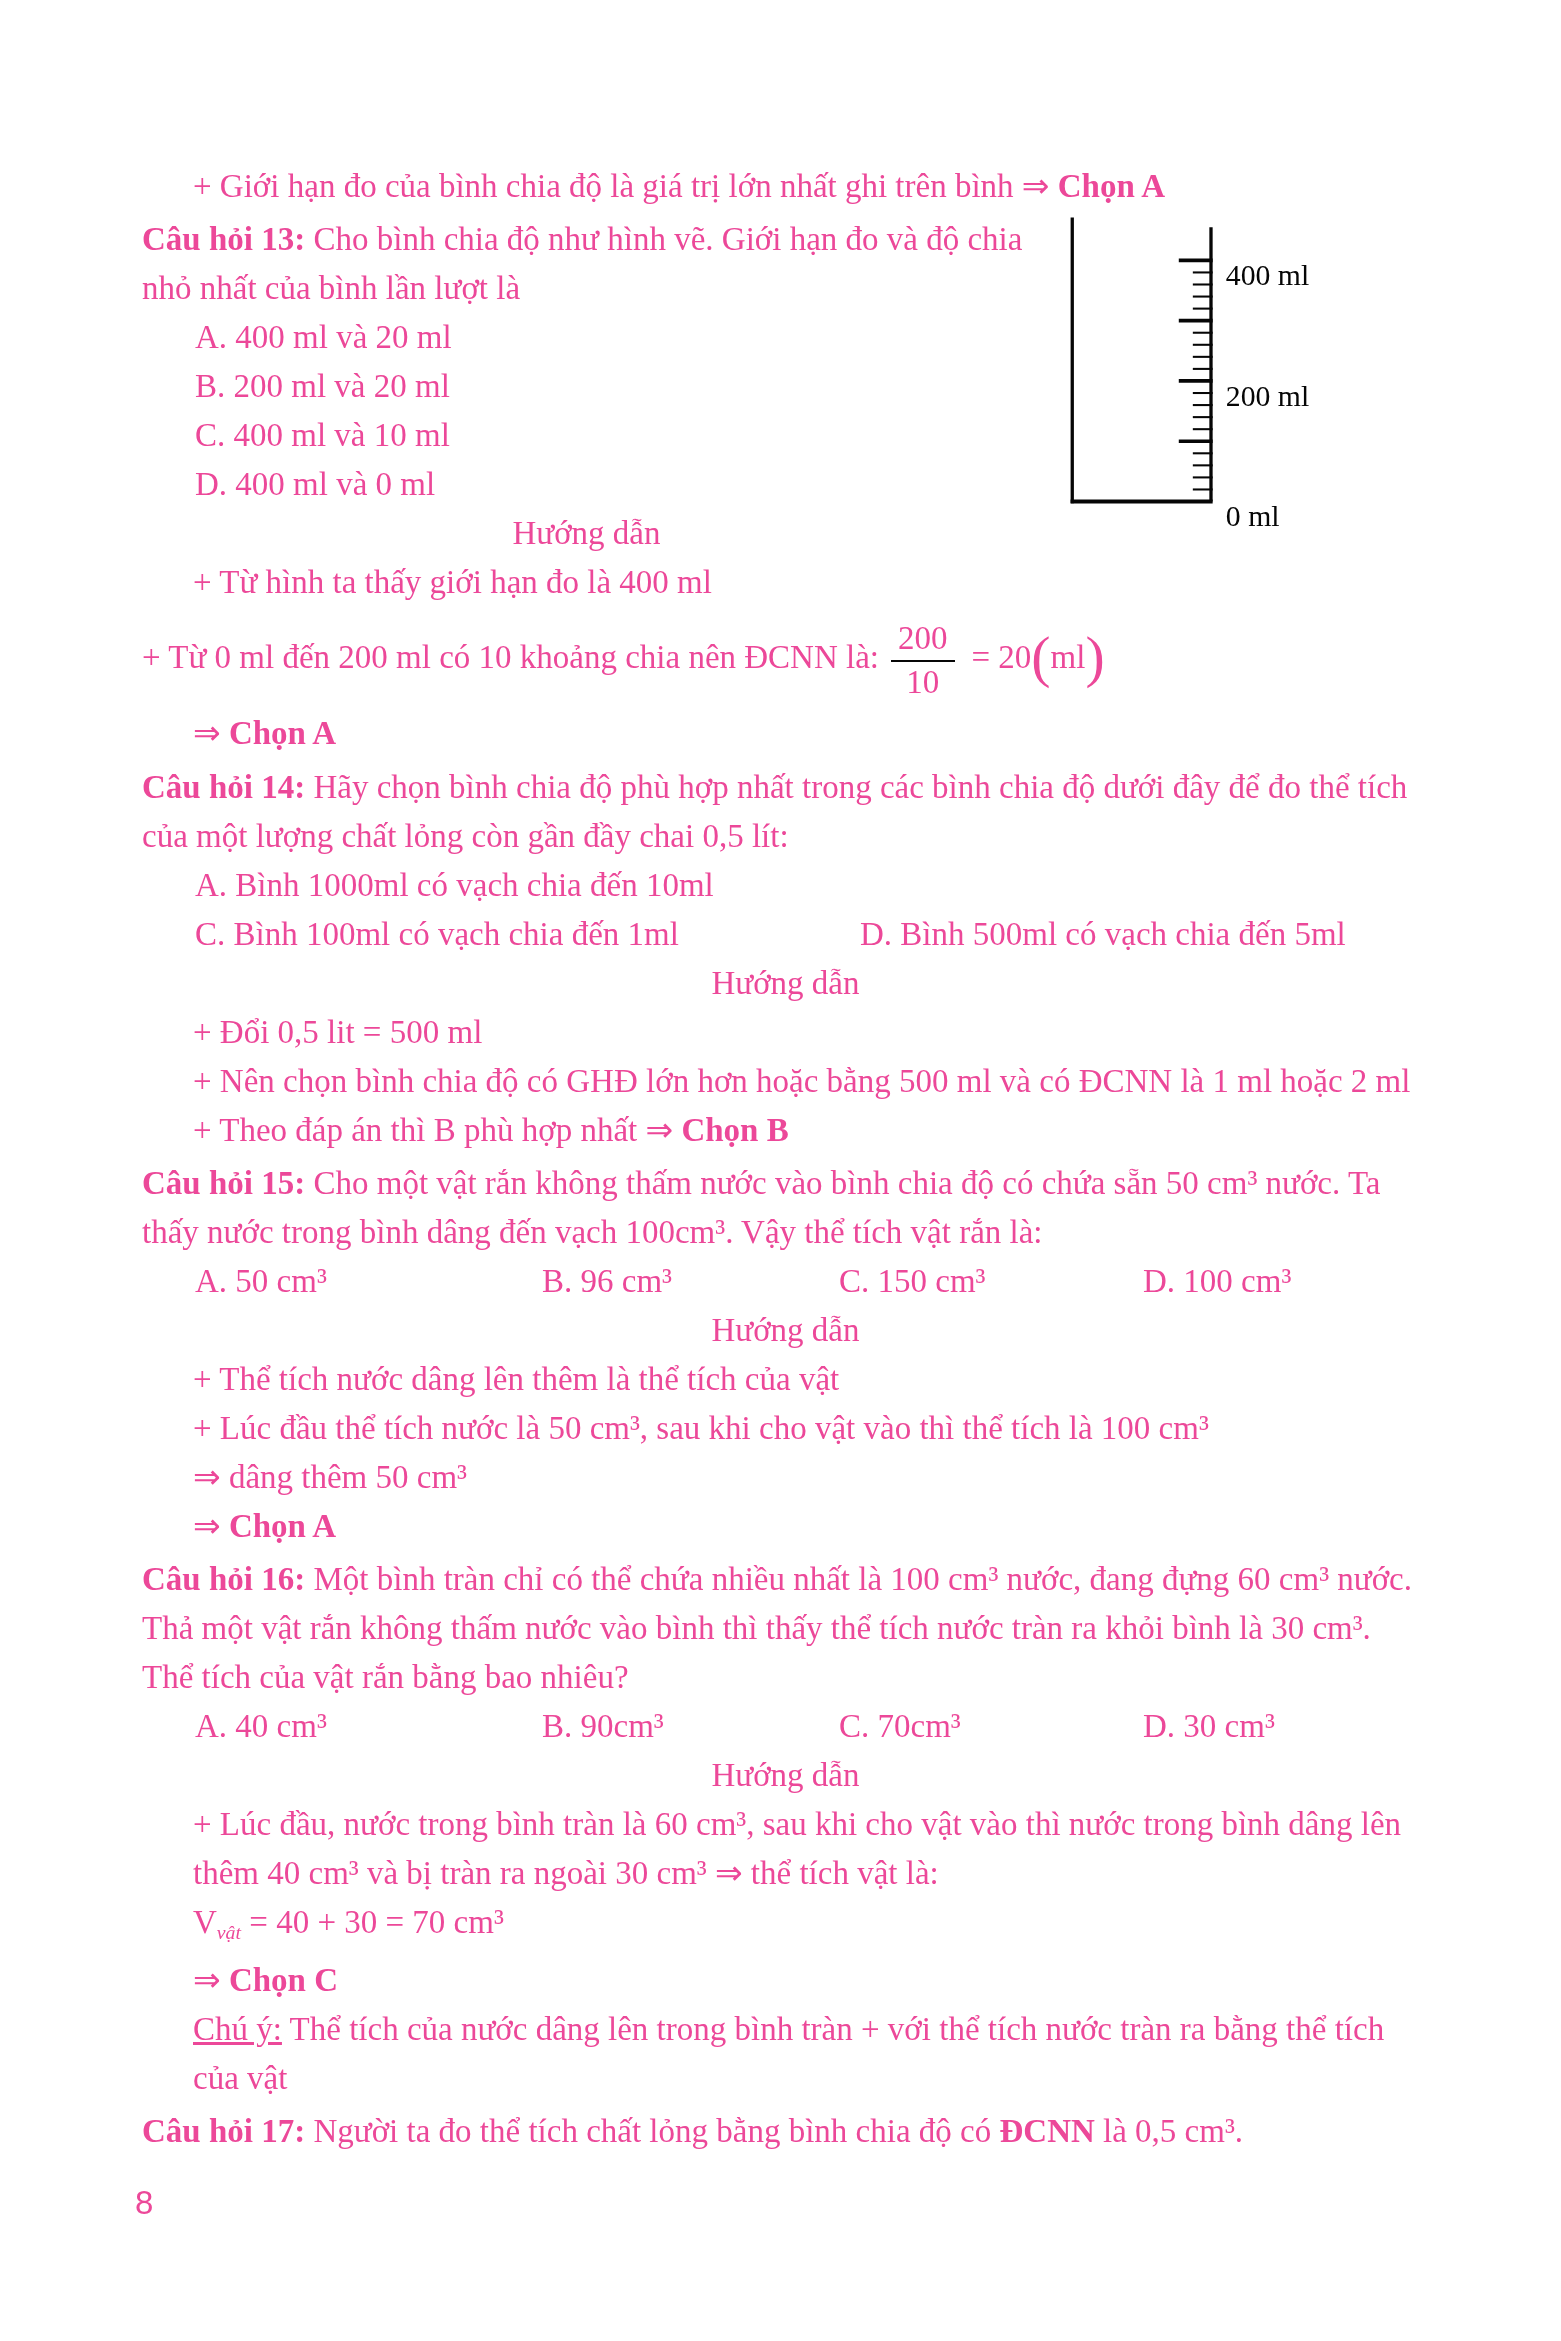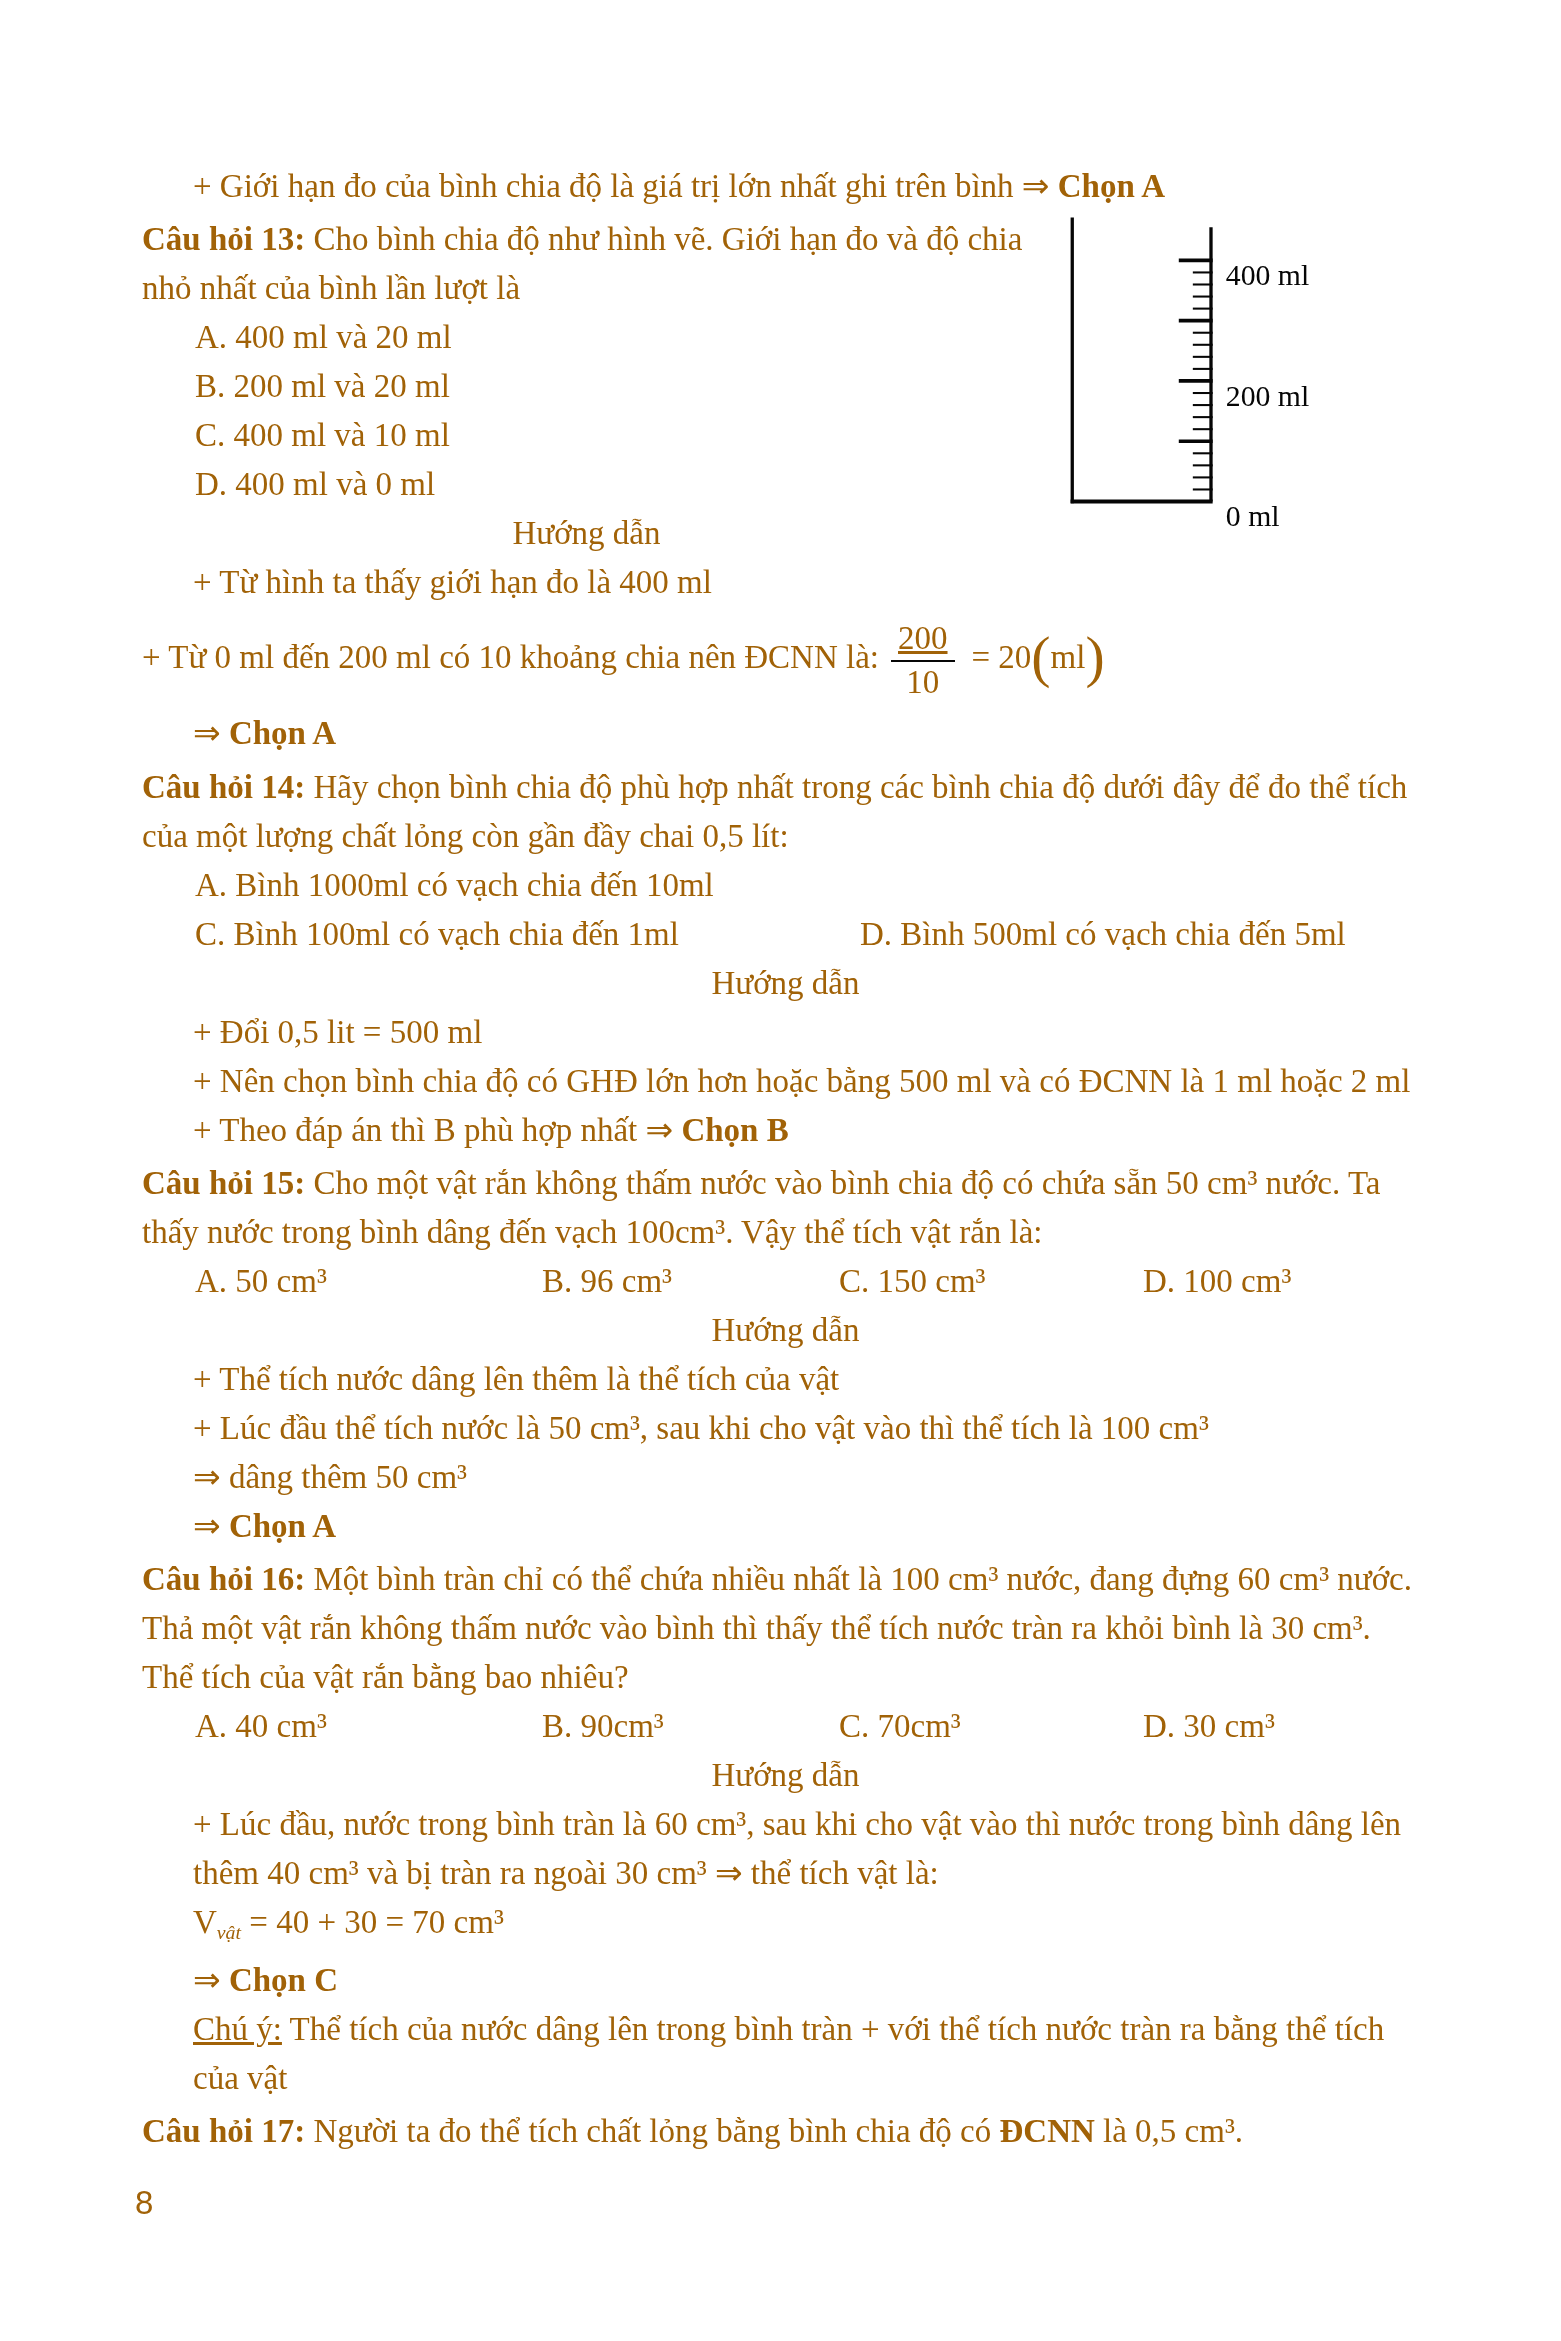--- a/index.html
+++ b/index.html
@@ -2,21 +2,21 @@
 <html lang="vi" style="font-size:13.2px"><head>
 <meta charset="utf-8">
 <style>
   html, body { margin: 0; padding: 0; background: #888; }
   .page {
     position: relative;
     width: 1561px;
     height: 2342px;
     margin: 0 auto;
     background: #ffffff;
-    color: #a16207;
+    color: #ec4899;
     font-family: "Liberation Serif", serif;
     font-size: 33px;
     line-height: 49px;
   }
   .content { padding: 162px 132px 0 142px; }
   p { margin: 0; }
   .q { margin-top: 4.1px; }
   .q b { font-weight: bold; }
   .ind { margin-left: 51px; }
   .guide { text-align: center; font-weight: normal; }
@@ -31,21 +31,21 @@
   .row4 .c4 { flex: 1 1 auto; }
   .frac-line { margin: 13.2px 0 8.3px 0; }
   .frac {
     display: inline-flex;
     flex-direction: column;
     align-items: center;
     vertical-align: middle;
     margin: 0 8.3px 0 11.6px;
     line-height: 1.12;
   }
-  .frac .num { border-bottom: 2.5px solid #060606; padding: 0 7.4px 2.5px 7.4px; text-decoration: underline; }
+  .frac .num { border-bottom: 2.5px solid #060606; padding: 0 7.4px 2.5px 7.4px; }
   .frac .den { padding-top: 2.5px; }
   .paren { font-size: 175%; font-weight: normal; line-height: 0; vertical-align: -0.13em; }
   .sub { font-size: 60%; vertical-align: -0.28em; letter-spacing: 0; font-style: italic; }
   .note-label { font-weight: normal; text-decoration: underline; margin-top: 15px; }
   .figure {
     float: right;
     width: 256px;
     height: 324px;
     margin: 3.3px 109px 6.6px 33px;
   }

